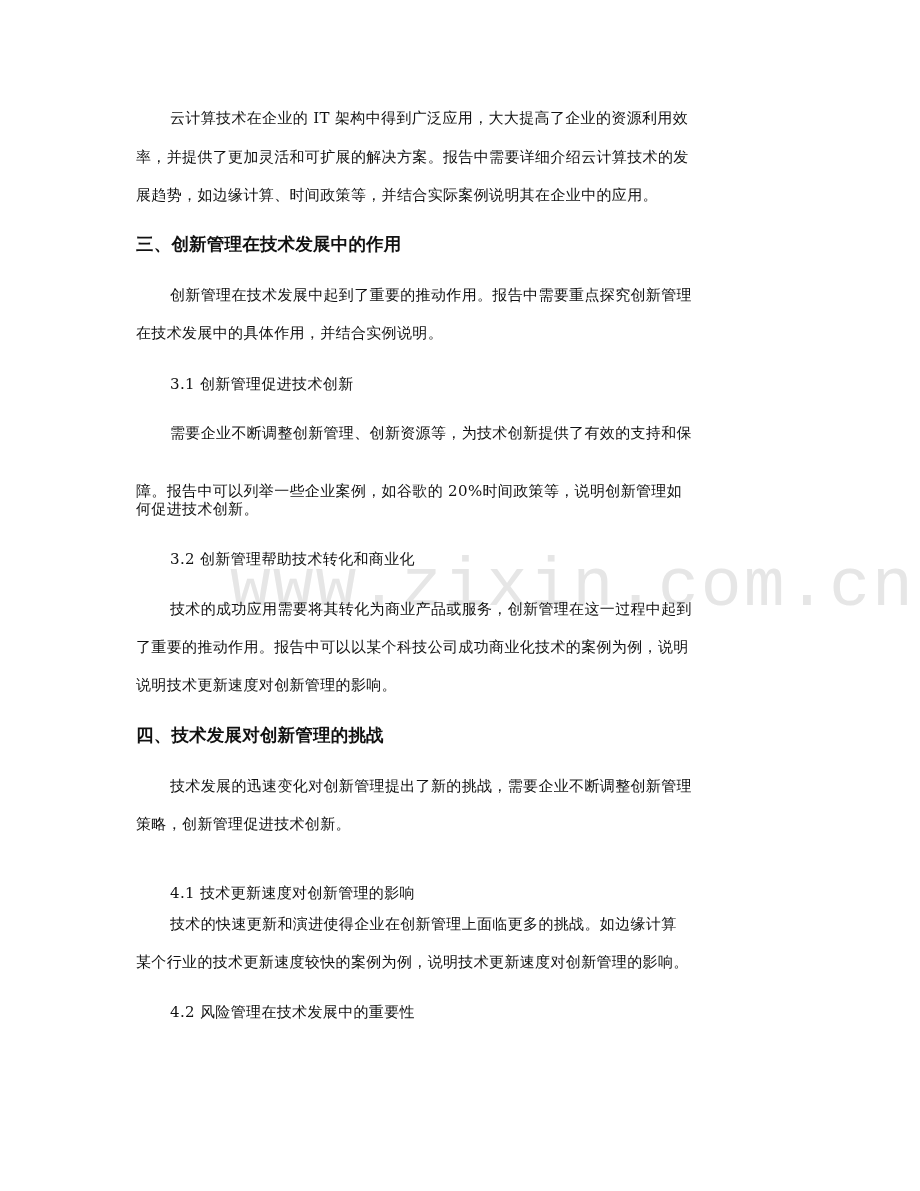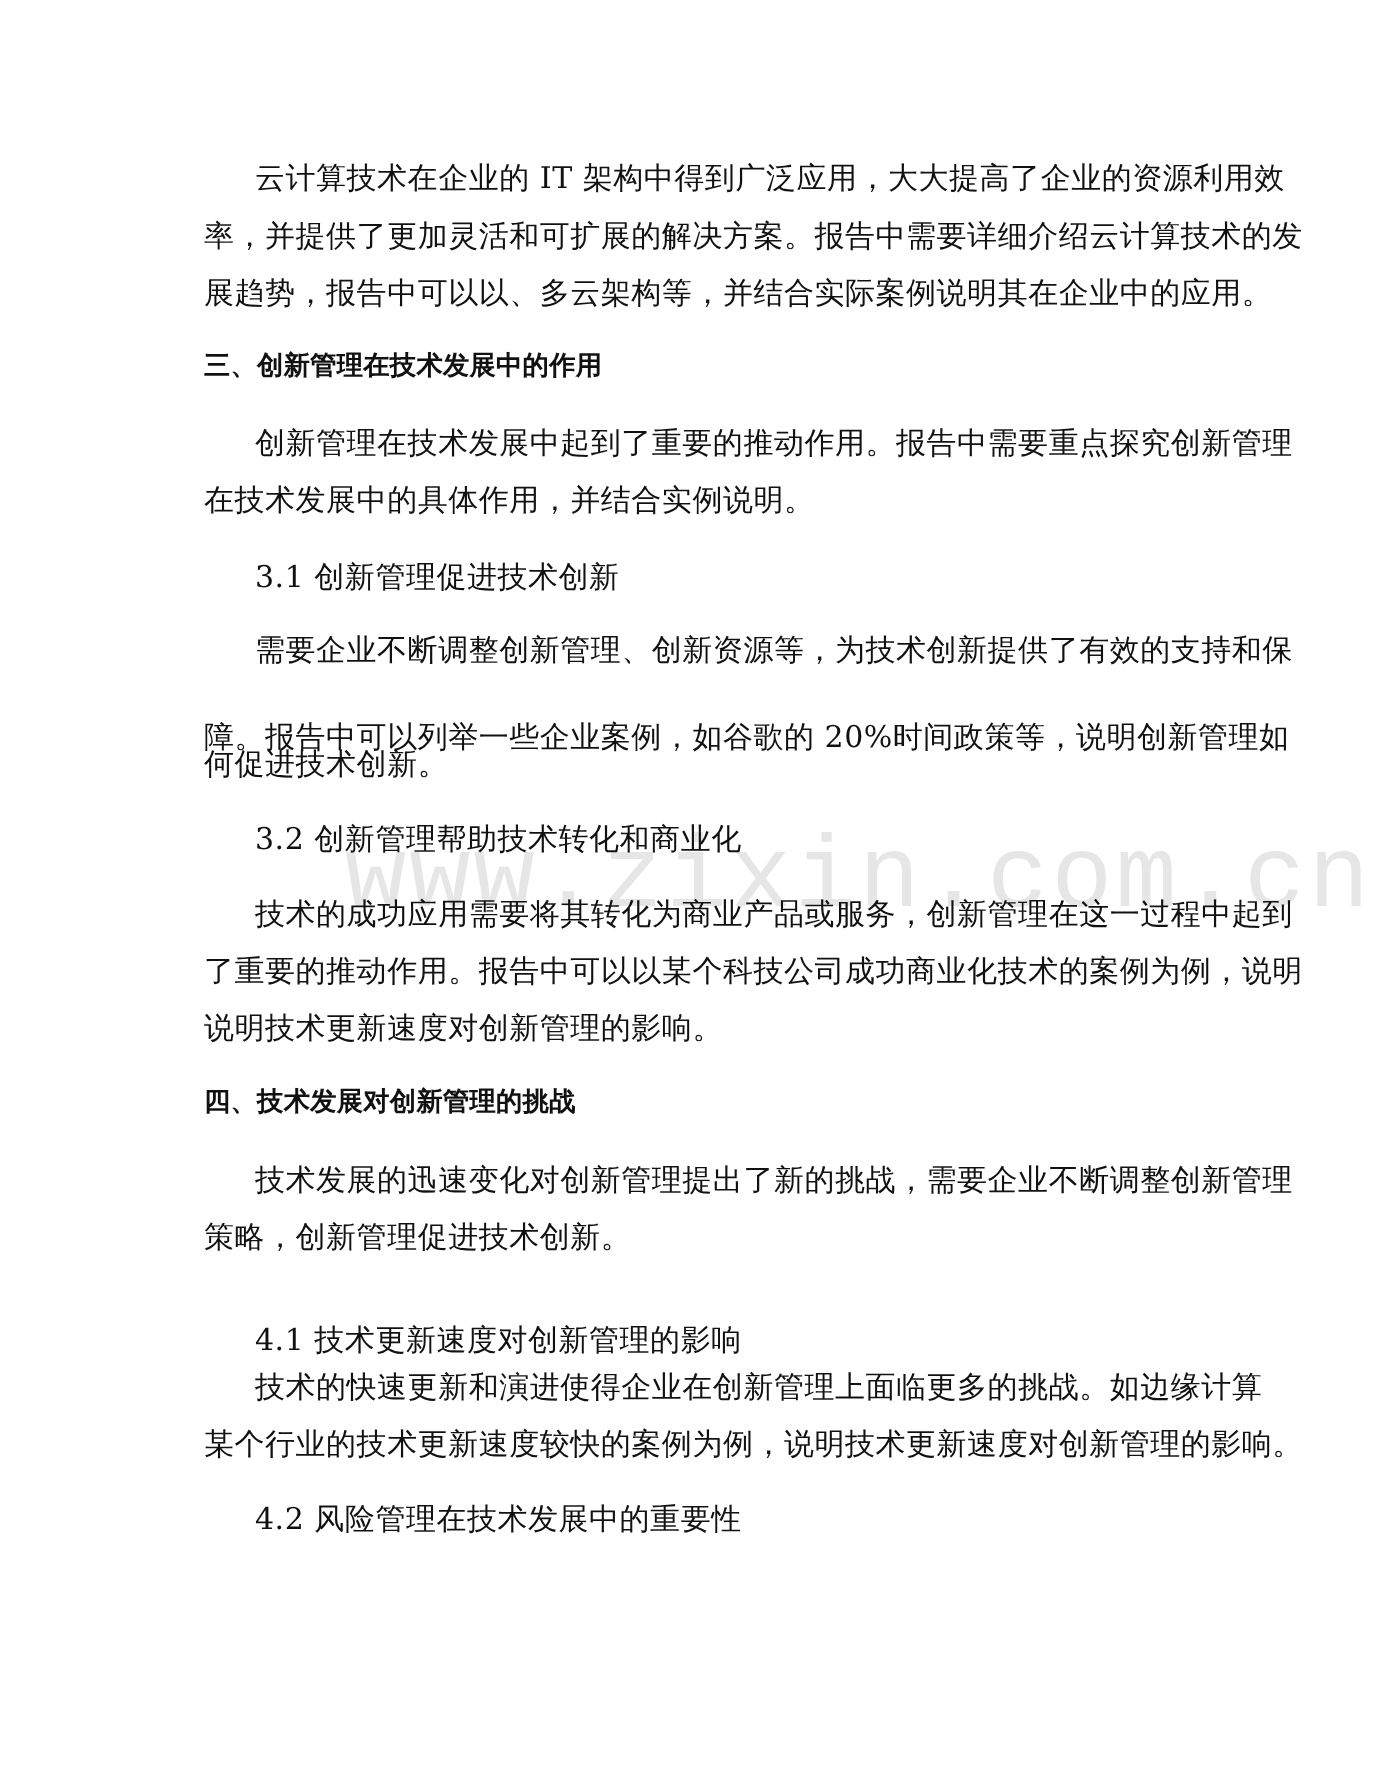--- a/index.html
+++ b/index.html
@@ -4,21 +4,21 @@
 <style>
   html, body { margin: 0; padding: 0; background: #ffffff; }
   body {
     width: 920px; height: 1191px; position: relative; overflow: hidden;
     font-family: "DejaVu Serif", "Liberation Serif", serif;
     color: #111111;
   }
   .page { position: absolute; left: 136px; top: 0; width: 650px; }
   .line {
     position: absolute; left: 0; white-space: nowrap;
-    font-size: 20px; line-height: 22px; letter-spacing: 0.35px;
+    font-size: 15px; line-height: 22px; letter-spacing: 0.35px;
   }
   .indent { left: 34px; }
   .heading {
     position: absolute; left: 0; white-space: nowrap;
     font-family: "DejaVu Sans", "Liberation Sans", sans-serif;
     font-weight: bold; font-size: 17.5px; line-height: 22px; letter-spacing: 0.2px; text-align: right;
   }
   .watermark {
     position: absolute; left: 230px; top: 548px;
     font-family: Liberation Mono, monospace;
@@ -29,21 +29,21 @@
 </style>
 </head>
 <body>
 
 <div class="watermark">www.zixin.com.cn</div>
 
 <div class="page">
   <div>
     <div class="line indent" style="top:107px">云计算技术在企业的 IT 架构中得到广泛应用，大大提高了企业的资源利用效</div>
     <div class="line" style="top:146px">率，并提供了更加灵活和可扩展的解决方案。报告中需要详细介绍云计算技术的发</div>
-    <div class="line" style="top:184px">展趋势，报告中可以以、多云架构等，并结合实际案例说明其在企业中的应用。</div>
+    <div class="line" style="top:184px">展趋势，如边缘计算、时间政策等，并结合实际案例说明其在企业中的应用。</div>
   </div>
 
   <div class="heading" style="top:233px">三、创新管理在技术发展中的作用</div>
 
   <div>
     <div class="line indent" style="top:284px">创新管理在技术发展中起到了重要的推动作用。报告中需要重点探究创新管理</div>
     <div class="line" style="top:322px">在技术发展中的具体作用，并结合实例说明。</div>
   </div>
 
   <div class="line indent" style="top:373px">3.1 创新管理促进技术创新</div>

